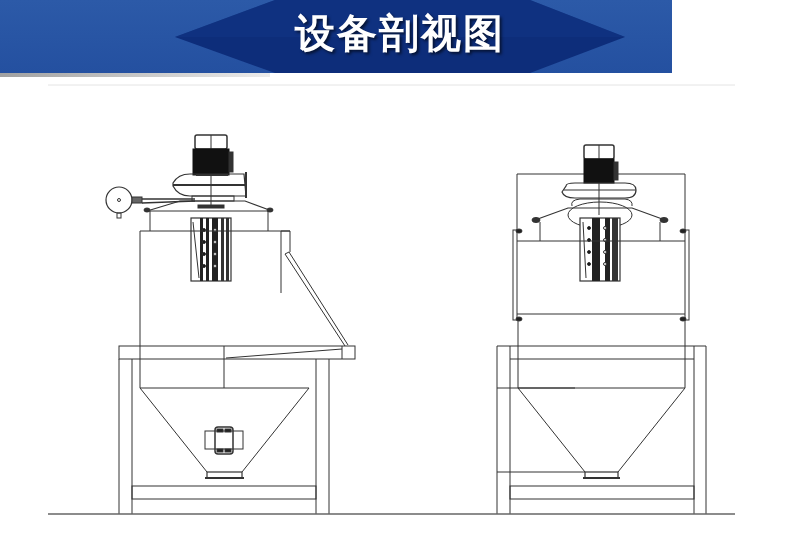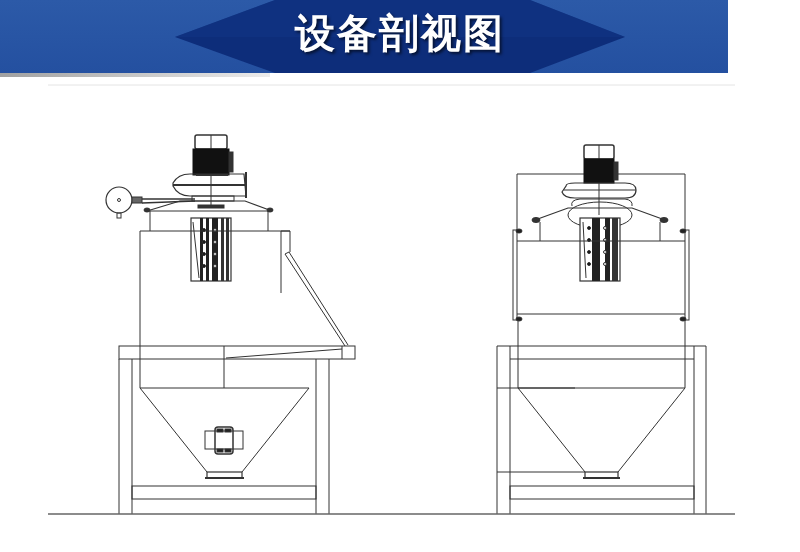--- a/index.html
+++ b/index.html
@@ -1,17 +1,17 @@
 <!DOCTYPE html>
 <html><head>
 <meta charset="utf-8">
 <style>
   html, body { margin: 0; padding: 0; background: #ffffff; }
   body { width: 800px; height: 552px; position: relative; overflow: hidden; font-family: "DejaVu Sans", sans-serif; }
-  .banner { position: absolute; left: 0; top: 0; width: 728px; height: 73px; background: linear-gradient(#2c5aa8, #2450a0); text-decoration: underline; }
+  .banner { position: absolute; left: 0; top: 0; width: 672px; height: 73px; background: linear-gradient(#2c5aa8, #2450a0); text-decoration: underline; }
   .banner svg { position: absolute; left: 0; top: 0; }
   .banner-title { position: absolute; left: 0; top: 6px; width: 800px; text-align: center; color: #ffffff; font-size: 40px; font-weight: bold; letter-spacing: 2px; text-shadow: 2px 2px 3px rgba(0,0,0,0.6); font-family: "DejaVu Sans", sans-serif; }
   .banner-shadow { position: absolute; left: 0; top: 73px; width: 270px; height: 4px; background: linear-gradient(to right, rgba(120,120,120,0.7), rgba(160,160,160,0.2)); }
   .drawing { position: absolute; left: 0; top: 0; }
 </style>
 </head>
 <body>
 
 <div class="banner">
   <svg width="800" height="73">

